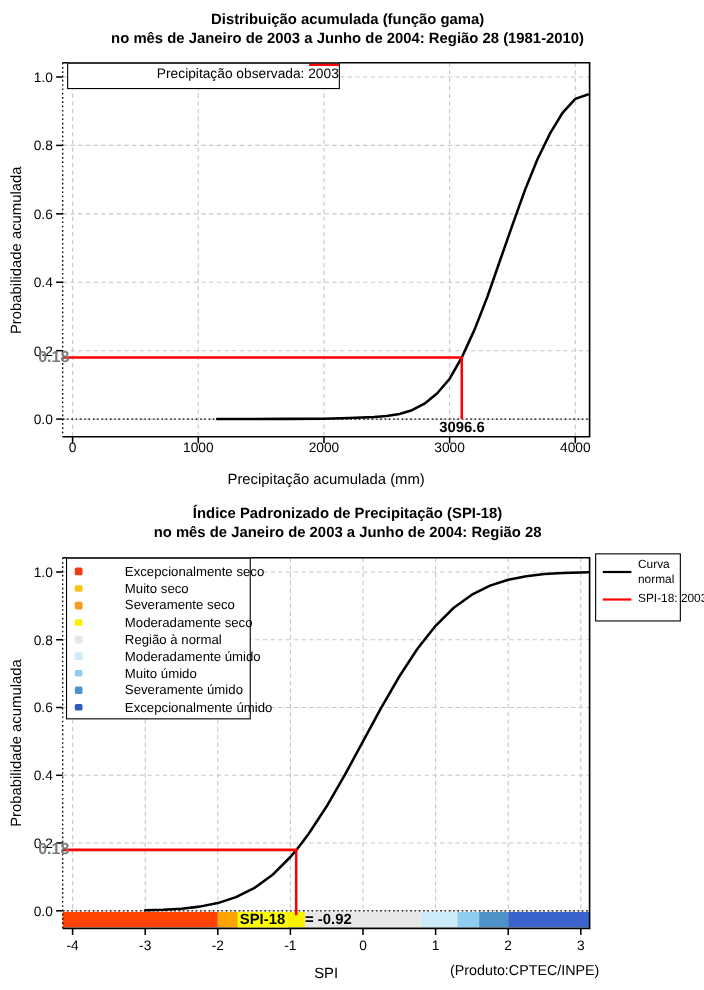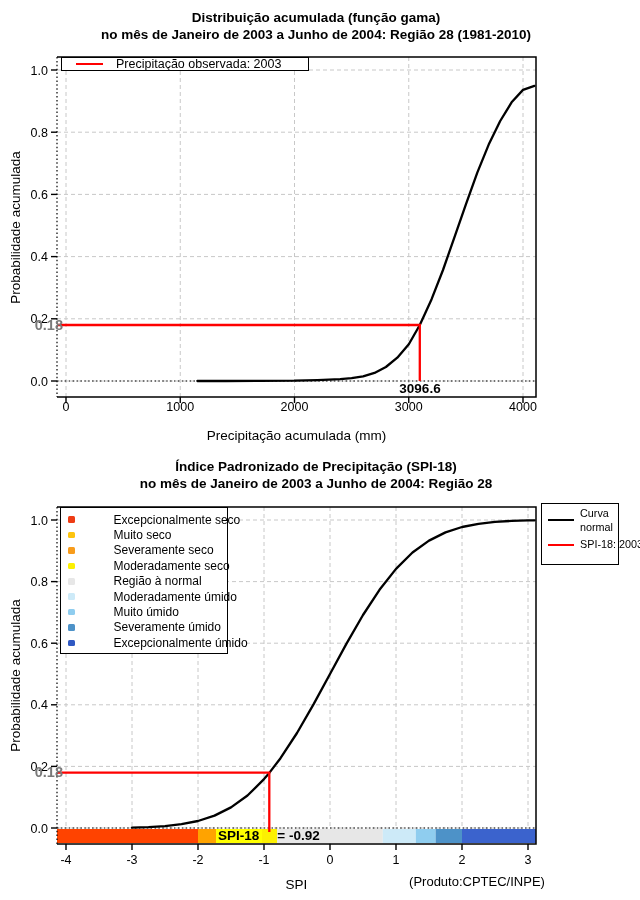--- a/index.html
+++ b/index.html
@@ -13,21 +13,21 @@
   .xlab{left:57px;width:479px;text-align:center;font-size:13.5px;}
   .xlab1{top:428px;} .xlab2{top:877px;}
   .footnote{left:384px;top:874px;width:186px;text-align:center;font-size:13px;}
   .problab{left:0;width:63px;text-align:right;font-weight:bold;font-size:14.5px;color:#7a7a7a;line-height:14px;}
   .prob1{top:318px;} .prob2{top:765px;}
   .vallab{left:384px;top:382px;width:72px;text-align:center;font-weight:bold;font-size:13.5px;line-height:14px;}
   .annot2{left:216px;top:829px;height:14px;display:flex;align-items:center;font-weight:bold;font-size:13.5px;line-height:14px;white-space:nowrap;}
   .annot2 .hl{background:#ffff00;padding:0 3px 0 2px;height:14px;display:inline-flex;align-items:center;}
   .annot2 .rest{margin-left:15px;}
   .legend-box{border:1.6px solid #000;background:#fff;box-sizing:border-box;}
-  .legend1{left:61px;top:57px;width:248px;height:14px;display:flex;align-items:center;}
+  .legend1{left:61px;top:57px;width:248px;height:24px;display:flex;align-items:flex-end;flex-direction:column;}
   .ls-red{width:27px;border-top:2.6px solid #ff0000;margin-left:14px;}
   .legend1 .ll{margin-left:13px;font-size:12.5px;}
   .legend2{left:60px;top:507px;width:168px;height:147px;padding:4px 0 0 7px;}
   .leg-item{display:flex;align-items:center;height:15.4px;}
   .leg-marker{width:6.5px;height:6.5px;border-radius:1.5px;margin-right:7px;flex:none;}
   .leg-label{font-size:12px;white-space:nowrap;padding-left:32px;}
   .legend3{left:541px;top:503px;width:78px;height:62px;font-size:10.8px;line-height:13px;text-align:right;}
   .legend3 span{position:absolute;white-space:nowrap;}
   .l3-black{left:6px;top:15px;width:26px;border-top:2.6px solid #000;}
   .l3-curva{left:38px;top:3px;} .l3-normal{left:38px;top:17px;}

